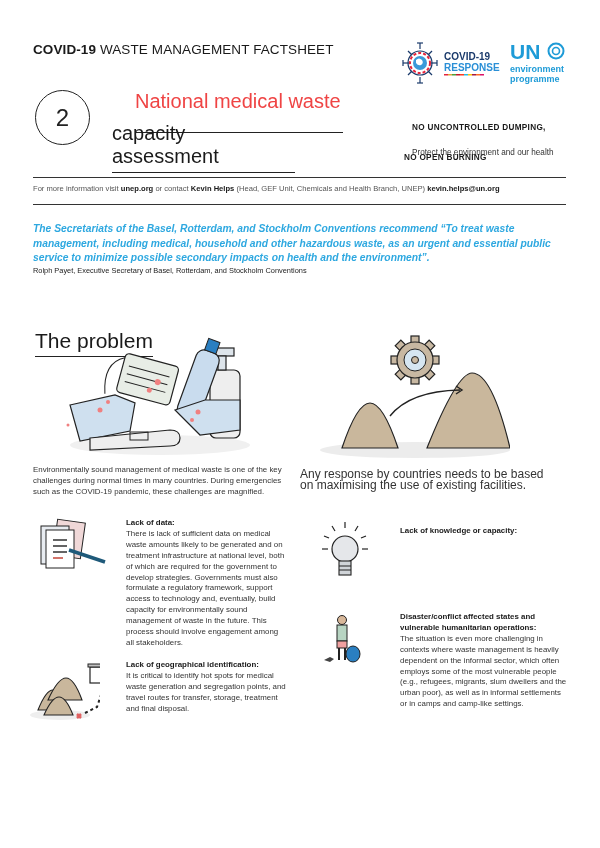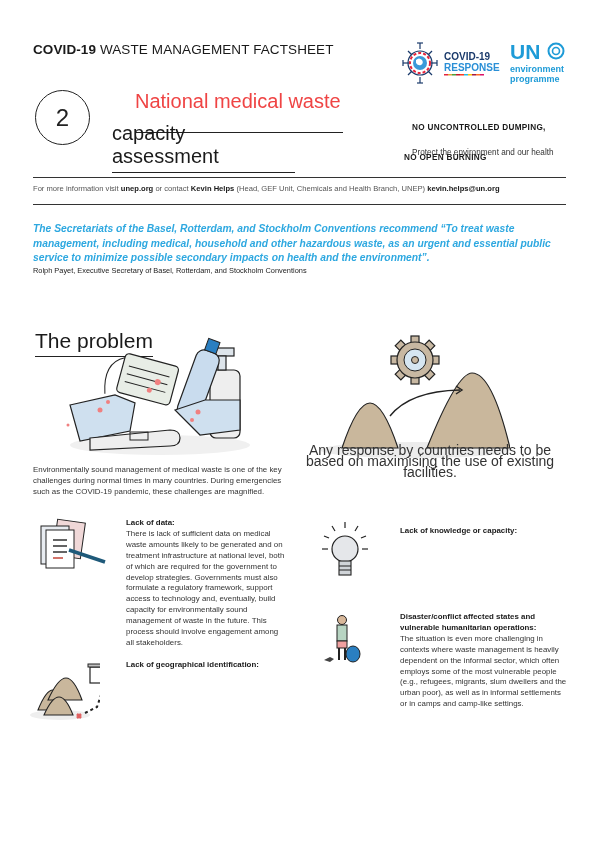--- a/index.html
+++ b/index.html
@@ -32,21 +32,21 @@
 
   .quote { left: 33px; top: 222px; width: 540px; font-size: 10.3px; font-style: italic; font-weight: 700; color: #2ea8e0; line-height: 14.5px; }
   .quote-attr { left: 33px; top: 266px; font-size: 7.4px; color: #222; }
 
   .section-title { left: 35px; top: 298px; font-size: 21px; color: #1a1a1a; padding-bottom: 3px; border-bottom: 1px solid #222; margin-top: 31px; }
 
   .illus-left { left: 60px; top: 330px; width: 200px; height: 130px; }
   .illus-right { left: 320px; top: 318px; width: 190px; height: 140px; }
 
   .intro-left { left: 33px; top: 465px; width: 250px; font-size: 7.9px; line-height: 10.8px; color: #333; }
-  .intro-right { left: 300px; top: 445px; width: 260px; font-size: 14px; line-height: 10.8px; color: #333; text-align: center; }
+  .intro-right { left: 300px; top: 469px; width: 260px; font-size: 12px; line-height: 10.8px; color: #333; }
 
   .block { font-size: 7.9px; line-height: 10.9px; color: #333; }
   .block .bh { font-weight: 700; color: #1a1a1a; }
 
   .b-data { left: 126px; top: 518px; width: 160px; }
   .b-geo { left: 126px; top: 660px; width: 165px; }
   .b-know { left: 400px; top: 526px; width: 160px; }
   .b-dis { left: 400px; top: 612px; width: 170px; }
 
   .icon-data { left: 33px; top: 518px; width: 80px; height: 55px; }
@@ -263,20 +263,21 @@
   </svg>
 </div>
 
 <div class="abs block b-data">
   <div class="bh">Lack of data:</div>
   <div>There is lack of sufficient data on medical waste amounts likely to be generated and on treatment infrastructure at national level, both of which are required for the government to develop strategies. Governments must also formulate a regulatory framework, support access to technology and, eventually, build capacity for environmentally sound management of waste in the future. This process should involve engagement among all stakeholders.</div>
 </div>
 
 <div class="abs block b-geo">
   <div class="bh">Lack of geographical identification:</div>
+  <div>It is critical to identify hot spots for medical waste generation and segregation points, and travel routes for transfer, storage, treatment and final disposal.</div>
 </div>
 
 <div class="abs block b-know">
   <div class="bh">Lack of knowledge or capacity:</div>
 </div>
 
 <div class="abs block b-dis">
   <div class="bh">Disaster/conflict affected states and vulnerable humanitarian operations:</div>
   <div>The situation is even more challenging in contexts where waste management is heavily dependent on the informal sector, which often employs some of the most vulnerable people (e.g., refugees, migrants, slum dwellers and the urban poor), as well as in informal settlements or in camps and camp-like settings.</div>
 </div>

